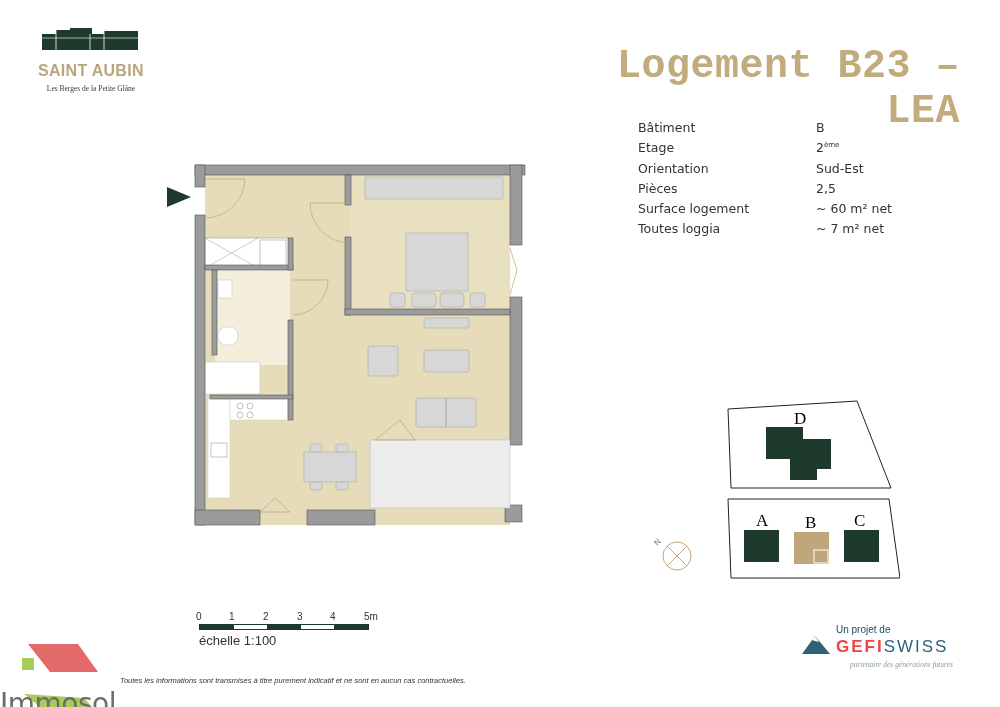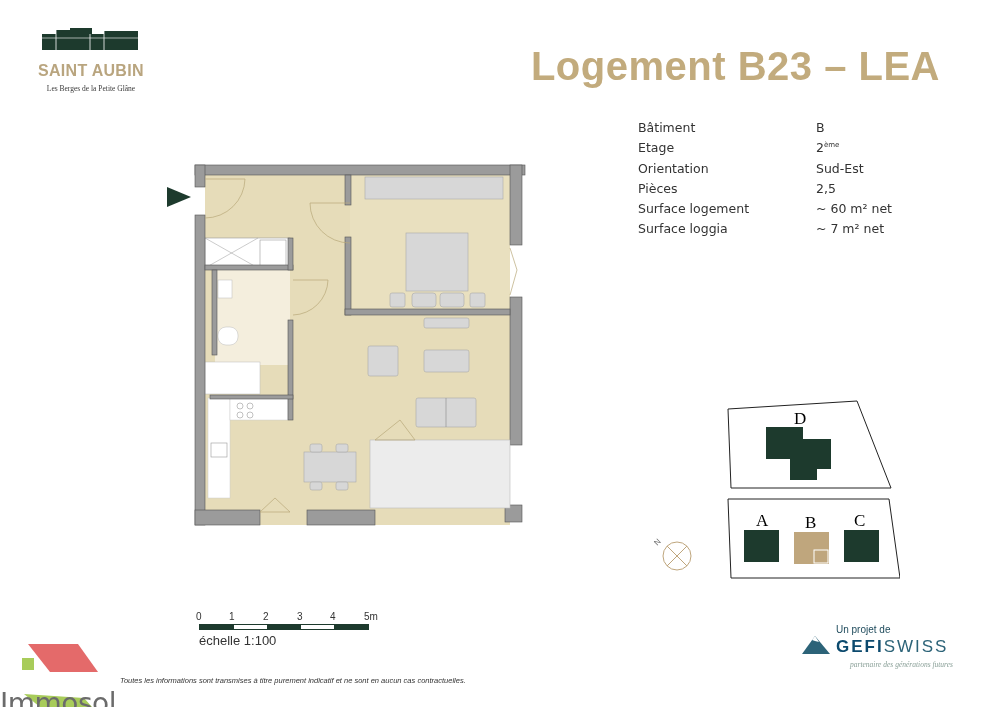--- a/index.html
+++ b/index.html
@@ -1,34 +1,34 @@
 <!DOCTYPE html>
 <html><head>
 <meta charset="utf-8">
 <style>
   html,body{margin:0;padding:0;background:#fff;}
   body{width:1000px;height:707px;position:relative;overflow:hidden;font-family:"Liberation Sans",sans-serif;}
   .abs{position:absolute;}
   .brand-name{left:38px;top:62px;width:106px;text-align:left;font-family:"Liberation Sans",sans-serif;font-weight:bold;font-size:16px;color:#b9a57f;letter-spacing:0.3px;}
   .brand-sub{left:30px;top:84px;width:122px;text-align:center;font-family:"Liberation Serif",serif;font-size:7.5px;color:#3a3a3a;}
-  .title{left:520px;top:44px;width:420px;text-align:right;font-family:Liberation Sans, sans-serif;font-size:40px;font-weight:bold;color:#c2ab7d;letter-spacing:0.5px;}
+  .title{left:540px;top:44px;width:420px;text-align:right;font-family:Liberation Mono, monospace;font-size:40px;font-weight:bold;color:#c2ab7d;letter-spacing:0.5px;}
   .info{left:638px;top:120px;font-family:"DejaVu Sans",sans-serif;font-size:12.5px;color:#333;}
   .info-row{height:20.3px;display:flex;}
   .info-label{width:178px;}
   .info-value sup{font-size:7px;}
   .scale-labels{left:196px;top:611px;width:190px;font-size:10px;color:#333;}
   .scale-labels span{position:absolute;top:0;}
   .scale-bar{left:199px;top:624px;width:168px;height:4px;display:flex;border:1px solid #1d3a2d;}
   .scale-bar div{flex:1;}
   .scale-text{left:199px;top:633px;font-size:13px;color:#333;}
   .disclaimer{left:120px;top:676px;font-size:7.5px;font-style:italic;color:#333;}
   .immosol{left:0;top:662px;font-size:28px;color:#6b6b6b;font-family:"DejaVu Sans",sans-serif;letter-spacing:-0.5px;margin-top:25px;}
   .gefi-by{left:836px;top:624px;font-size:10px;color:#1f4b5c;}
   .gefi-name{left:836px;top:637px;font-size:17px;color:#2c6378;letter-spacing:2px;}
-  .gefi-name b{color:#0c4a6e;text-align:right;}
+  .gefi-name b{color:#ef4444;text-align:right;}
   .gefi-tag{left:850px;top:660px;font-size:7.5px;font-style:italic;color:#8aa098;font-family:"Liberation Serif",serif;}
   .bldlabel{font-family:"Liberation Serif",serif;font-size:17px;color:#1a1a1a;}
 </style>
 </head>
 <body>
 
 <svg class="abs" style="left:42px;top:28px" width="98" height="22">
   <rect x="0" y="6" width="28" height="16" fill="#1d3a2d"></rect>
   <rect x="14" y="2" width="30" height="20" fill="#1d3a2d"></rect>
   <rect x="28" y="0" width="22" height="22" fill="#1d3a2d"></rect>
@@ -59,21 +59,21 @@
     </div>
   <div class="info-row">
       <span class="info-label">Pièces</span>
       <span class="info-value">2,5</span>
     </div>
   <div class="info-row">
       <span class="info-label">Surface logement</span>
       <span class="info-value">~ 60 m² net</span>
     </div>
   <div class="info-row">
-      <span class="info-label">Surface loggia</span>
+      <span class="info-label">Toutes loggia</span>
       <span class="info-value">~ 7 m² net</span>
     </div>
 </div>
 
 <svg class="abs" style="left:160px;top:155px" width="380" height="380">
 
   <polygon points="7,32 31,42 7,52" fill="#1d3a2d"></polygon>
 
   <rect x="45" y="20" width="305" height="350" fill="#e6dcb9"></rect>
   <rect x="190" y="20" width="160" height="135" fill="#e9e0bf"></rect>

